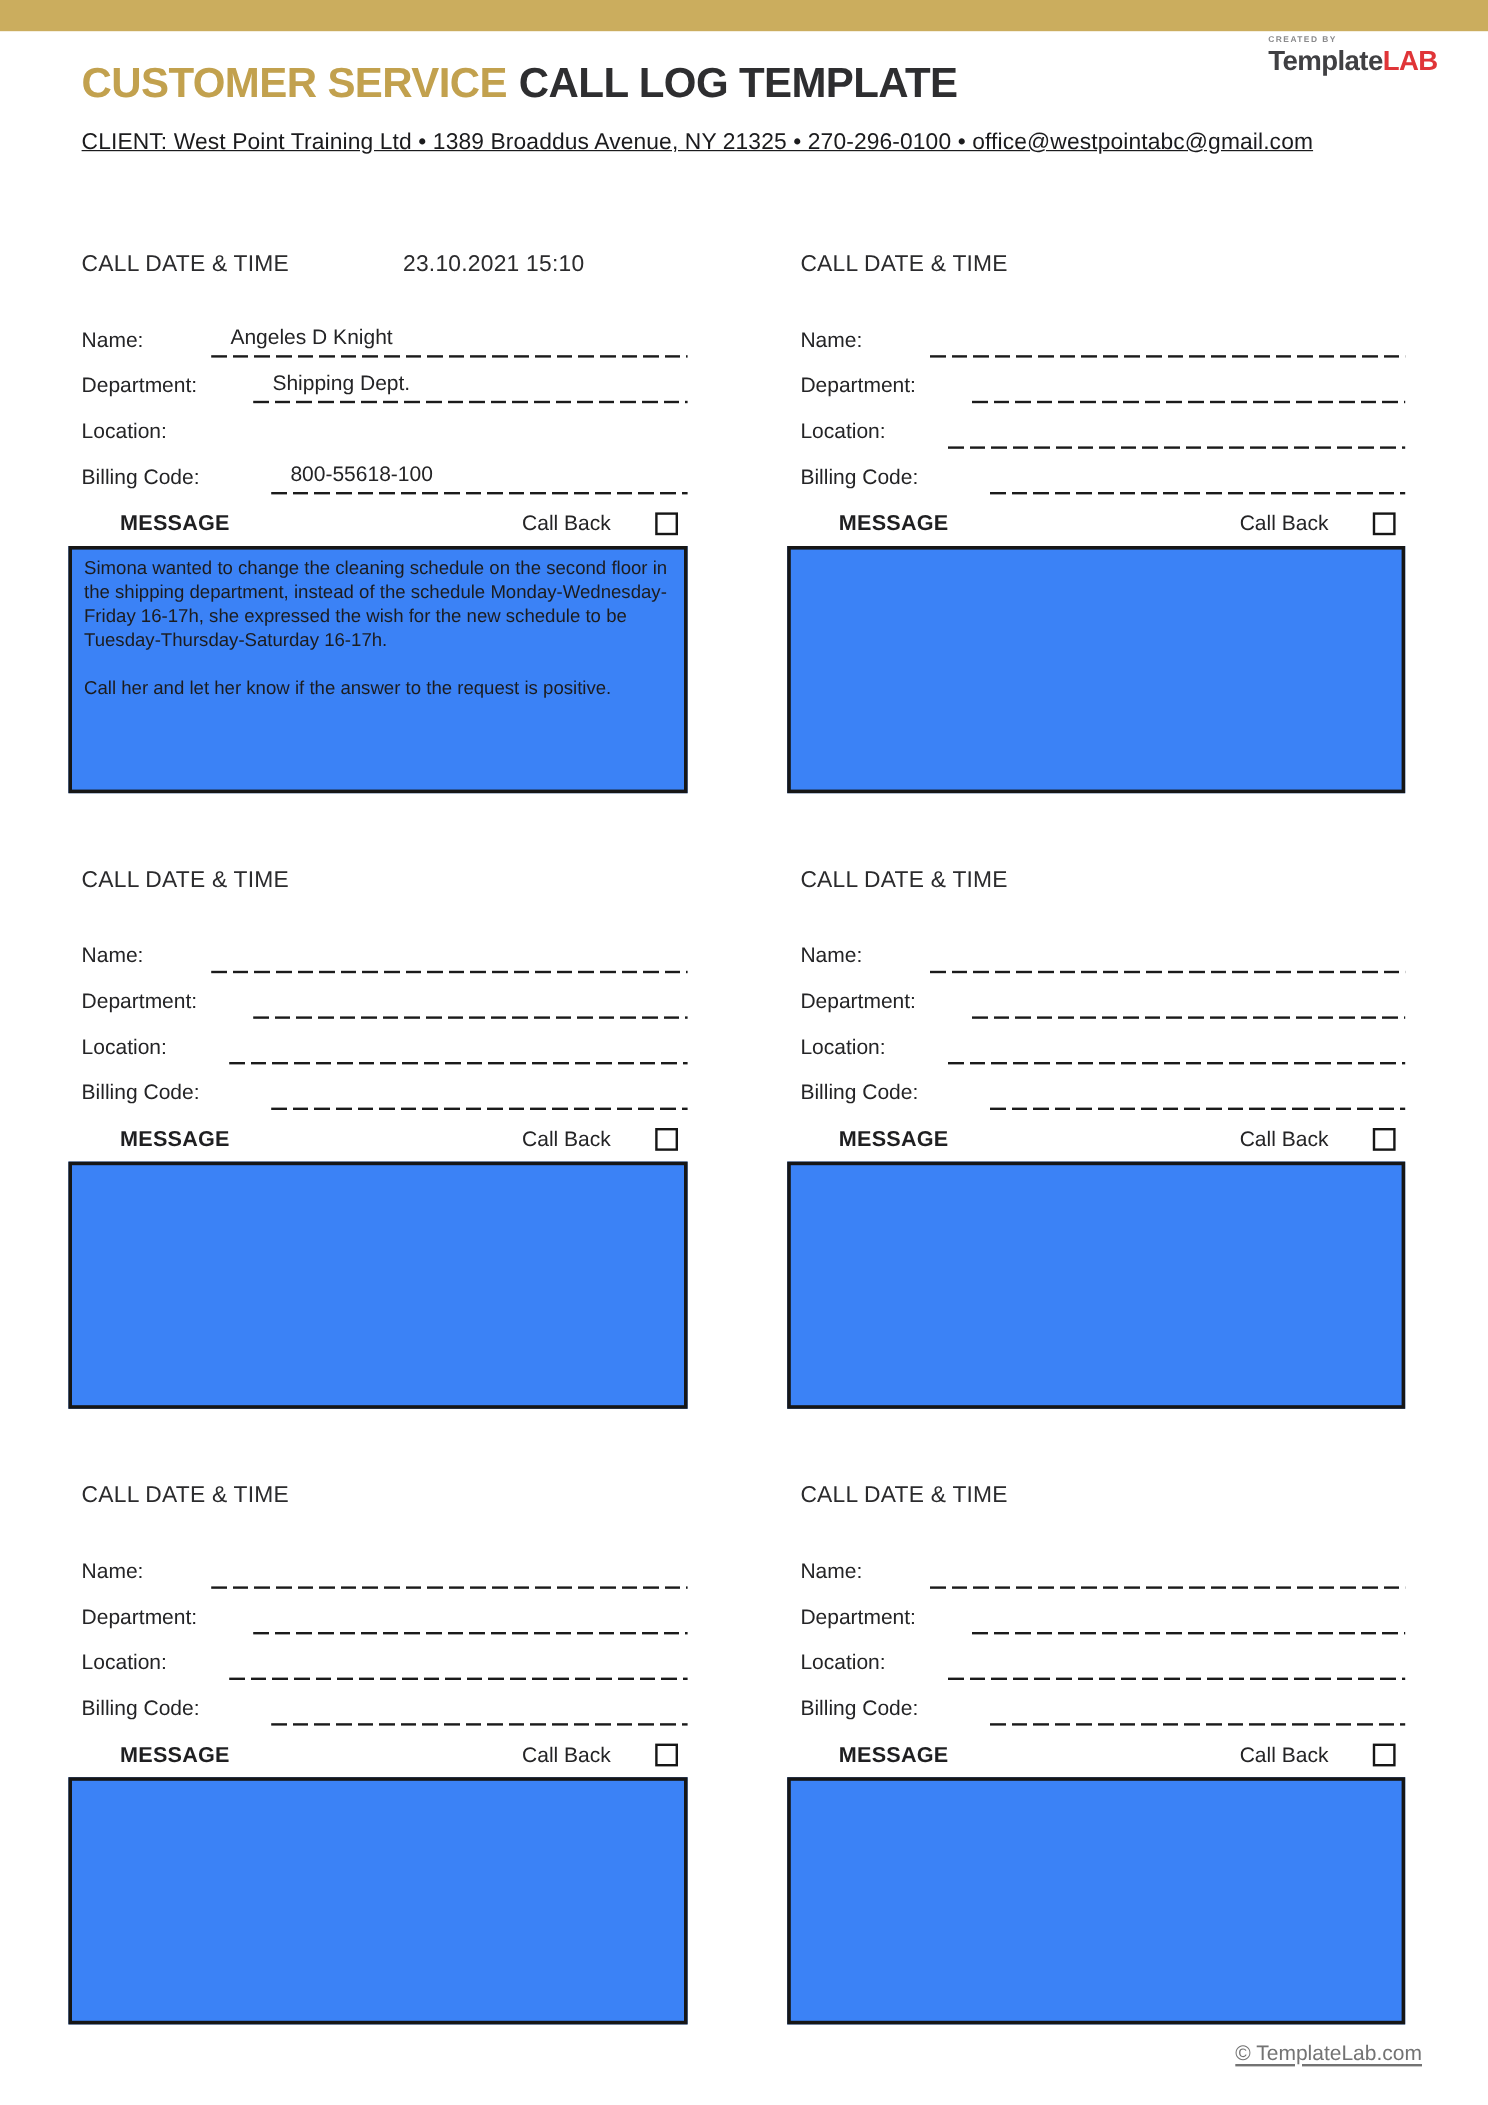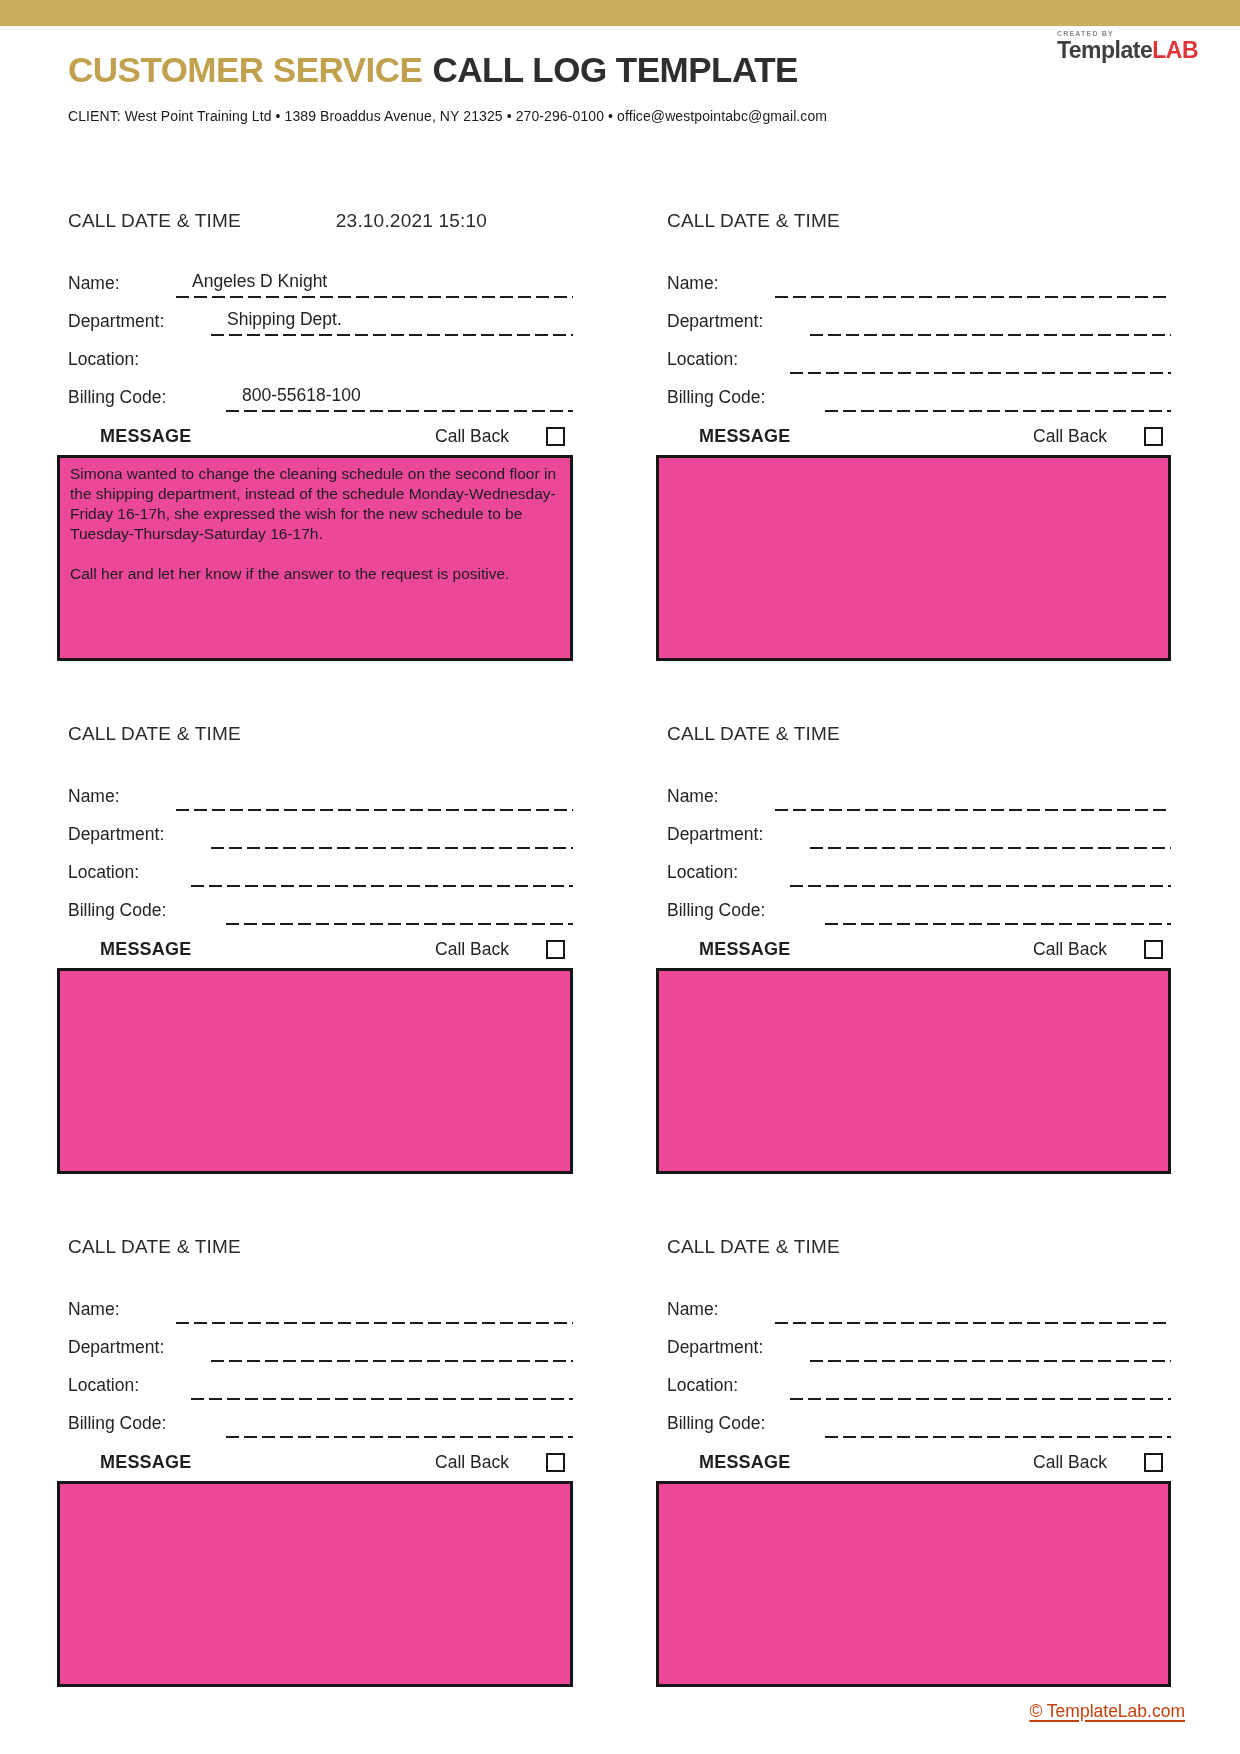--- a/index.html
+++ b/index.html
@@ -10,21 +10,21 @@
   
   .top-bar { position:absolute; top:0; left:0; right:0; height:26px; background:#CBAD5E; }
   .logo { position:absolute; top:30px; right:42px; text-align:left; line-height:1; }
   .logo .created-by { display:block; font-size:7px; letter-spacing:1.2px; color:#8a8a8c; font-weight:700; margin-bottom:2px; }
   .logo .brand { font-size:23px; font-weight:700; letter-spacing:-0.5px; }
   .logo .brand .p1 { color:#404043; }
   .logo .brand .p2 { color:#E03538; }
   .title { position:absolute; top:50px; left:68px; font-size:35px; font-weight:700; letter-spacing:-0.5px; color:#2E2E30; white-space:nowrap; }
   .title .highlight { color:#C2A14E; }
   .title .rest { margin-left:10px; }
-  .client-line { position:absolute; top:108px; left:68px; font-size:14px; color:#1b1b1d; letter-spacing:0.1px; }
+  .client-line { position:absolute; top:108px; left:68px; font-size:19px; color:#1b1b1d; letter-spacing:0.1px;text-decoration:underline; }
 
   
   .entries { position:absolute; left:57px; top:196px; display:grid; grid-template-columns:516px 515px; column-gap:83px; row-gap:48px; }
   .entry { width:100%; }
   .cdt-row { display:flex; align-items:center; height:22px; margin:14px 0 28px 11px; font-size:19px; color:#2b2b2d; letter-spacing:0.2px; }
   .cdt-value { margin-left:95px; }
 
   .f-row { display:flex; align-items:flex-end; height:38px; font-size:17.5px; color:#242426; padding-left:11px; }
   .f-label { white-space:nowrap; padding-bottom:4px; }
   .fl-name { width:100px; }
@@ -33,24 +33,24 @@
   .fl-bill { width:150px; }
   .f-line { flex:1; align-self:stretch; display:flex; align-items:flex-end; margin-left:8px;
             background-image:repeating-linear-gradient(90deg,#1b1b1b 0 13px, transparent 13px 18px);
             background-size:100% 2px; background-position:0 100%; background-repeat:no-repeat; }
   .f-value { padding:0 0 6px 16px; white-space:nowrap; }
 
   .message-row { display:flex; align-items:center; height:24px; margin-top:12px; margin-bottom:7px; padding:0 8px 0 11px; }
   .msg-label { font-weight:700; font-size:18px; color:#1f1f21; letter-spacing:0.2px;margin-left:32px; }
   .cb-label { margin-left:auto; font-size:17.5px; color:#242426; }
   .checkbox { width:19px; height:19px; border:2px solid #161616; margin-left:37px; background:#fff; display:flex; align-items:center; justify-content:center; font-size:14px; }
-  .message-box { height:206px; border:3px solid #161616; background:#ec4899; padding:6px 10px; font-size:15.5px; line-height:20px; color:#1c1c1e; white-space:pre-line; overflow:hidden; }
+  .message-box { height:206px; border:3px solid #161616; background:#3b82f6; padding:6px 10px; font-size:15.5px; line-height:20px; color:#1c1c1e; white-space:pre-line; overflow:hidden; }
 
   
-  .footer { position:absolute; top:1701px; right:55px; font-size:17.5px; color:#c2410c; text-decoration:underline; text-decoration-thickness:2px; text-underline-offset:3px; }
+  .footer { position:absolute; top:1701px; right:55px; font-size:17.5px; color:#737373; text-decoration:underline; text-decoration-thickness:2px; text-underline-offset:3px; }
 </style>
 </head>
 <body>
 
 <div class="page">
 
   <div class="top-bar"></div>
 
   <div class="logo">
     <span class="created-by">CREATED BY</span>

